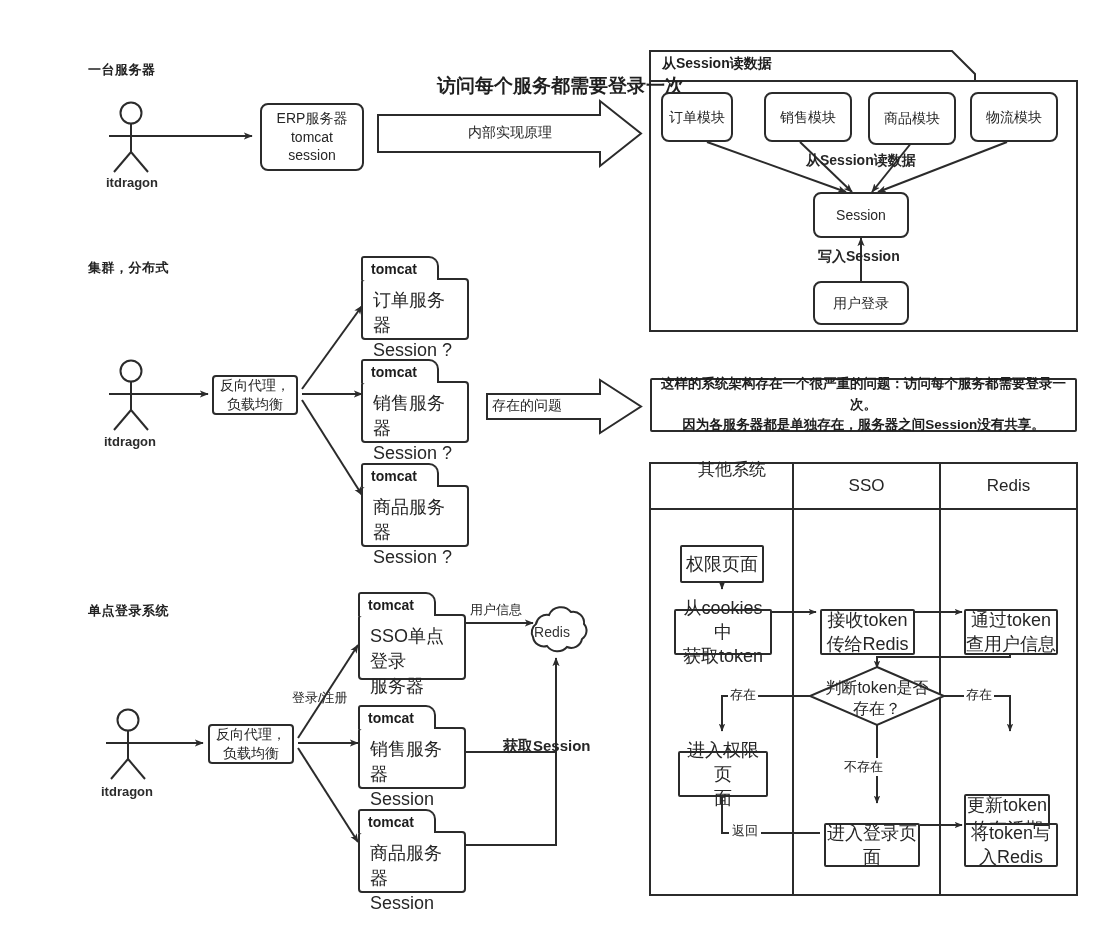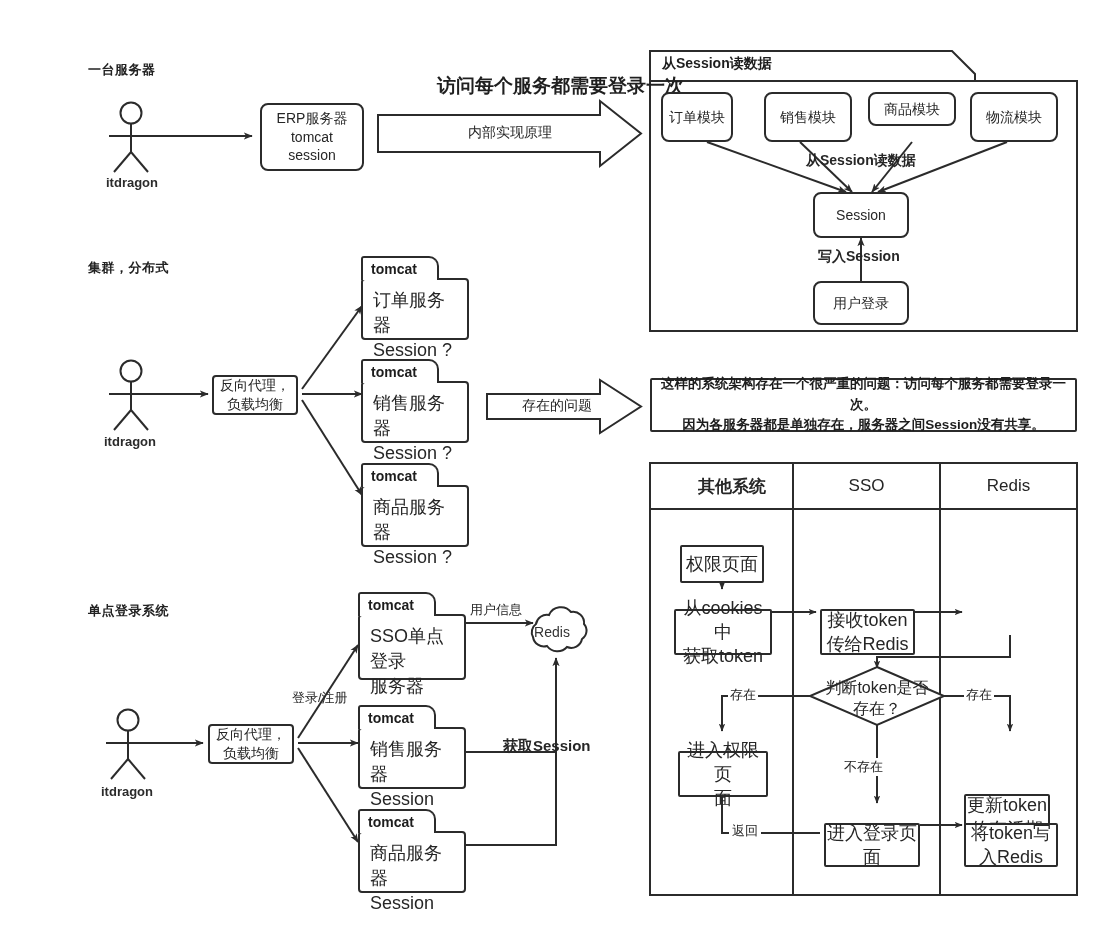--- a/index.html
+++ b/index.html
@@ -266,21 +266,21 @@
 session</div>
 
   <div class="credit abs" style="left:437px; top:73px;">访问每个服务都需要登录一次</div>
 
   <div class="ba-label" style="left:468px; top:124px;">内部实现原理</div>
 
   <div class="panel-label" style="left:662px; top:55px;">从Session读数据</div>
 
   <div class="abs box" style="left:661px; top:92px; width:72px; height:50px;">订单模块</div>
   <div class="abs box" style="left:764px; top:92px; width:88px; height:50px;">销售模块</div>
-  <div class="abs box" style="left:868px; top:92px; width:88px; height:34px;">商品模块</div>
+  <div class="abs box" style="left:868px; top:92px; width:88px; height:53px;">商品模块</div>
   <div class="abs box" style="left:970px; top:92px; width:88px; height:50px;">物流模块</div>
 
   <div class="edge-label bold" style="left:806px; top:152px;">从Session读数据</div>
 
   <div class="abs box" style="left:813px; top:192px; width:96px; height:46px;">Session</div>
 
   <div class="edge-label bold" style="left:818px; top:248px;">写入Session</div>
 
   <div class="abs box" style="left:813px; top:281px; width:96px; height:44px;">用户登录</div>
 
@@ -302,21 +302,21 @@
     <div class="pkg-body" style="left:361px; top:381px; width:108px; height:62px;">销售服务器
 Session ?</div>
   </div>
 
   <div class="abs pkg">
     <div class="pkg-tab" style="left:361px; top:463px; width:78px; height:24px;">tomcat</div>
     <div class="pkg-body" style="left:361px; top:485px; width:108px; height:62px;">商品服务器
 Session ?</div>
   </div>
 
-  <div class="ba-label" style="left:522px; top:397px;">存在的问题</div>
+  <div class="ba-label" style="left:492px; top:397px;">存在的问题</div>
 
   <div class="abs statement" style="left:650px; top:378px; width:427px; height:54px;">
     <div>这样的系统架构存在一个很严重的问题：访问每个服务都需要登录一次。</div>
     <div>因为各服务器都是单独存在，服务器之间Session没有共享。</div>
   </div>
 
   <div class="abs sec-title" style="left:88px; top:602px;">单点登录系统</div>
 
   <div class="abs" style="left:95px; top:784px; width:64px; text-align:center; font-weight:bold; font-size:13px;">itdragon</div>
 
@@ -341,32 +341,34 @@
   </div>
 
   <div class="edge-label" style="left:470px; top:601px;">用户信息</div>
 
   <div class="abs" style="left:530px; top:624px; width:44px; text-align:center; font-size:14px; color:#333;">Redis</div>
 
   <div class="edge-label" style="left:292px; top:689px;">登录/注册</div>
 
   <div class="edge-label bold" style="left:503px; top:737px; font-size:15px;">获取Session</div>
 
-  <div class="lane-header" style="left:650px; top:463px; width:164px; height:46px;font-weight:bold;">其他系统</div>
+  <div class="lane-header" style="left:650px; top:446px; width:164px; height:46px;">其他系统</div>
   <div class="lane-header" style="left:793px; top:463px; width:147px; height:46px;">SSO</div>
   <div class="lane-header" style="left:940px; top:463px; width:137px; height:46px;">Redis</div>
 
   <div class="abs box small" style="left:680px; top:525px; width:84px; height:38px;">权限页面</div>
 
   <div class="abs box small" style="left:674px; top:589px; width:98px; height:46px;">从cookies中
 获取token</div>
 
   <div class="abs box small" style="left:820px; top:589px; width:95px; height:46px;">接收token
 传给Redis</div>
 
+  <div class="abs box small" style="left:964px; top:589px; width:94px; height:46px;">通过token
+查用户信息</div>
 
   <svg width="140" height="62" class="abs" style="left:807px; top:665px;">
     <polygon class="shape" points="70,2 137,31 70,60 3,31"></polygon>
   </svg>
   <div class="abs" style="left:812px; top:678px; width:130px; text-align:center; font-size:16px; line-height:1.3; white-space:pre-line; color:#262626;">判断token是否
 存在？</div>
 
   <div class="abs box small" style="left:678px; top:731px; width:90px; height:46px;">进入权限页
 面</div>
 

